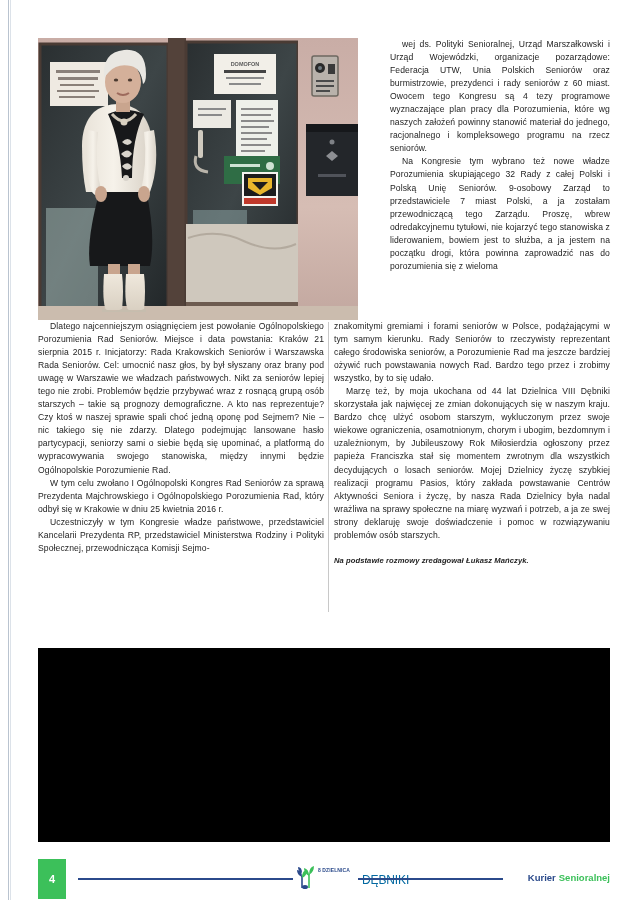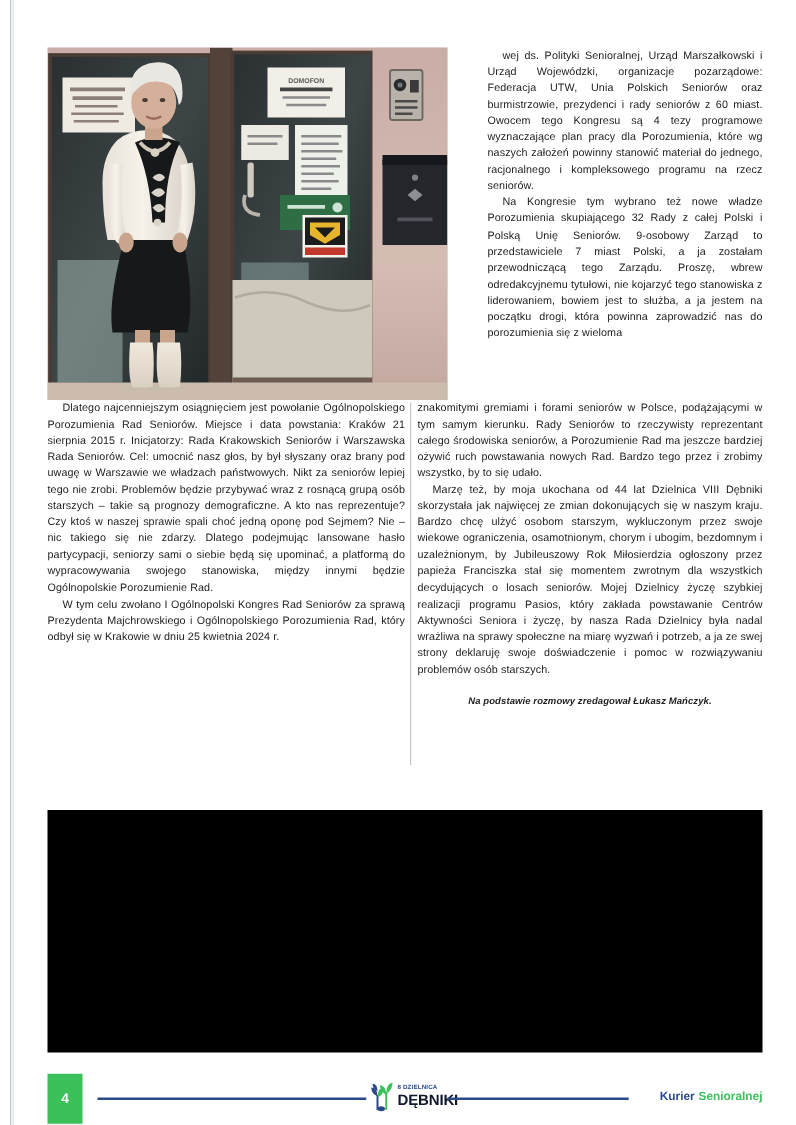--- a/index.html
+++ b/index.html
@@ -101,21 +101,21 @@
     line-height: 13.05px;
     text-indent: 12px;
     hyphens: manual;
     color: #1d1d1d;
     letter-spacing: 0.01em;
   }
   p.body.noindent { text-indent: 0; }
 
   .byline {
     margin: 14px 0 0 0;
-    text-align: center;
+    text-align: left;
     font-size: 7.6px;
     font-style: italic;
     font-weight: bold;
     color: #1d1d1d;
     letter-spacing: 0.01em;
   }
 
   
   .black-figure {
     position: absolute;
@@ -183,24 +183,25 @@
   .logo-line1 {
     display: block;
     font-size: 5px;
     font-weight: bold;
     color: #2b4a8b;
     letter-spacing: 0.02em;
   }
   .logo-line2 {
     display: block;
     font-size: 12px;
-    font-weight: bold;
-    color: #0f172a;
+    font-weight: normal;
+    color: #0369a1;
     letter-spacing: -0.01em;
     margin-top: 1px;
+    margin-left: 44px;
   }
   .masthead {
     position: absolute;
     right: 27px;
     top: 17px;
     font-size: 9.5px;
     font-weight: bold;
     white-space: nowrap;
   }
   .masthead .kurier { color: #2b4a8b; }
@@ -367,21 +368,22 @@
       <p class="body">wej ds. Polityki Senioralnej, Urząd Marszałkowski i Urząd Wojewódzki, organizacje pozarządowe: Federacja UTW, Unia Polskich Seniorów oraz burmistrzowie, prezydenci i rady seniorów z 60 miast. Owocem tego Kongresu są 4 tezy programowe wyznaczające plan pracy dla Porozumienia, które wg naszych założeń powinny stanowić materiał do jednego, racjonalnego i kompleksowego programu na rzecz seniorów.</p>
       <p class="body">Na Kongresie tym wybrano też nowe władze Porozumienia skupiającego 32 Rady z całej Polski i Polską Unię Seniorów. 9-osobowy Zarząd to przedstawiciele 7 miast Polski, a ja zostałam przewodniczącą tego Zarządu. Proszę, wbrew odredakcyjnemu tytułowi, nie kojarzyć tego stanowiska z liderowaniem, bowiem jest to służba, a ja jestem na początku drogi, która powinna zaprowadzić nas do porozumienia się z wieloma</p>
     </div>
   </div>
 
   <div class="lower-area">
     <div class="gutter-rule"></div>
 
     <div class="col-left">
       <p class="body">Dlatego najcenniejszym osiągnięciem jest powołanie Ogólnopolskiego Porozumienia Rad Seniorów. Miejsce i data powstania: Kraków 21 sierpnia 2015 r. Inicjatorzy: Rada Krakowskich Seniorów i Warszawska Rada Seniorów. Cel: umocnić nasz głos, by był słyszany oraz brany pod uwagę w Warszawie we władzach państwowych. Nikt za seniorów lepiej tego nie zrobi. Problemów będzie przybywać wraz z rosnącą grupą osób starszych – takie są prognozy demograficzne. A kto nas reprezentuje? Czy ktoś w naszej sprawie spali choć jedną oponę pod Sejmem? Nie – nic takiego się nie zdarzy. Dlatego podejmując lansowane hasło partycypacji, seniorzy sami o siebie będą się upominać, a platformą do wypracowywania swojego stanowiska, między innymi będzie Ogólnopolskie Porozumienie Rad.</p>
-      <p class="body">W tym celu zwołano I Ogólnopolski Kongres Rad Seniorów za sprawą Prezydenta Majchrowskiego i Ogólnopolskiego Porozumienia Rad, który odbył się w Krakowie w dniu 25 kwietnia 2024 r.</p>
+      <p class="body">W tym celu zwołano I Ogólnopolski Kongres Rad Seniorów za sprawą Prezydenta Majchrowskiego i Ogólnopolskiego Porozumienia Rad, który odbył się w Krakowie w dniu 25 kwietnia 2016 r.</p>
+      <p class="body">Uczestniczyły w tym Kongresie władze państwowe, przedstawiciel Kancelarii Prezydenta RP, przedstawiciel Ministerstwa Rodziny i Polityki Społecznej, przewodnicząca Komisji Sejmo-</p>
     </div>
 
     <div class="col-right">
       <p class="body noindent">znakomitymi gremiami i forami seniorów w Polsce, podążającymi w tym samym kierunku. Rady Seniorów to rzeczywisty reprezentant całego środowiska seniorów, a Porozumienie Rad ma jeszcze bardziej ożywić ruch powstawania nowych Rad. Bardzo tego przez i zrobimy wszystko, by to się udało.</p>
       <p class="body">Marzę też, by moja ukochana od 44 lat Dzielnica VIII Dębniki skorzystała jak najwięcej ze zmian dokonujących się w naszym kraju. Bardzo chcę ulżyć osobom starszym, wykluczonym przez swoje wiekowe ograniczenia, osamotnionym, chorym i ubogim, bezdomnym i uzależnionym, by Jubileuszowy Rok Miłosierdzia ogłoszony przez papieża Franciszka stał się momentem zwrotnym dla wszystkich decydujących o losach seniorów. Mojej Dzielnicy życzę szybkiej realizacji programu Pasios, który zakłada powstawanie Centrów Aktywności Seniora i życzę, by nasza Rada Dzielnicy była nadal wrażliwa na sprawy społeczne na miarę wyzwań i potrzeb, a ja ze swej strony deklaruję swoje doświadczenie i pomoc w rozwiązywaniu problemów osób starszych.</p>
       <p class="byline">Na podstawie rozmowy zredagował Łukasz Mańczyk.</p>
     </div>
   </div>
 
   <div class="black-figure"></div>

